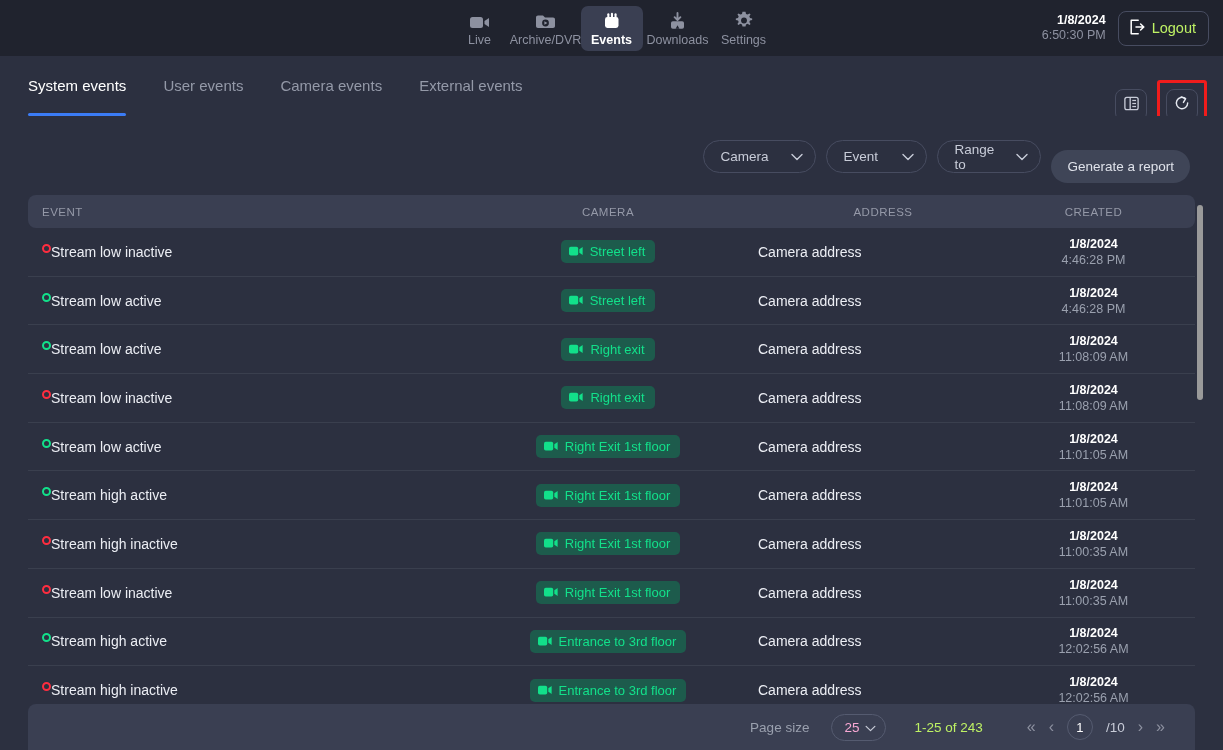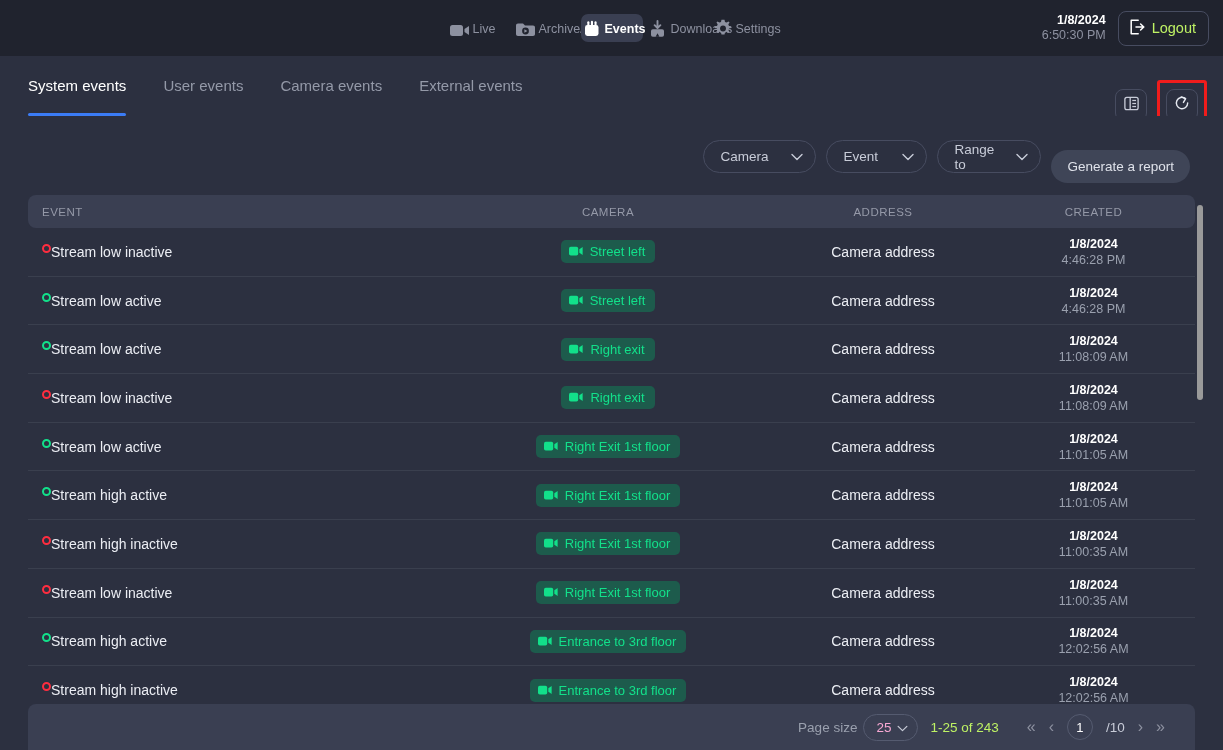--- a/index.html
+++ b/index.html
@@ -22,21 +22,21 @@
   .nav {
     display: flex;
     align-items: center;
     gap: 4px;
   }
   .nav-item {
     width: 62px;
     padding: 5px 0 4px;
     border-radius: 7px;
     display: flex;
-    flex-direction: row;
+    flex-direction: column;
     align-items: center;
     gap: 3px;
     cursor: pointer;
     color: #8d91a0;
   }
   .nav-item.active { background: #3a3f52; color: #ffffff; }
   .nav-item .ico { height: 19px; display: flex; align-items: flex-end; }
   .nav-item .lbl { font-size: 12.5px; line-height: 14px; white-space: nowrap; }
   .nav-item.active .lbl { font-weight: bold; }
 
@@ -189,21 +189,21 @@
   .badge {
     display: inline-flex; align-items: center; gap: 7px;
     background: #1d5b4c;
     color: #12e08a;
     border-radius: 5px;
     padding: 4px 10px 4px 8px;
     font-size: 13px;
     white-space: nowrap;
   }
   .c-camera-cell { width: 300px; display: flex; justify-content: center; }
-  .c-address-cell { width: 250px; text-align: center; color: #eceef4; font-size: 14px;}
+  .c-address-cell { width: 250px; color: #eceef4; font-size: 14px;}
   .c-created-cell {
     flex: 1; text-align: center; padding-right: 16px;
     line-height: 16px;
   }
   .c-created-cell .d { font-size: 12.5px; color: #ffffff; font-weight: bold; }
   .c-created-cell .t { font-size: 12.5px; color: #9aa0ae; }
 
   .vscroll {
     position: absolute;
     right: 20px; top: 10px;
@@ -213,21 +213,21 @@
   }
 
   
   .footer {
     position: absolute;
     left: 28px; right: 28px; bottom: 0;
     height: 46px;
     background: #3a3f52;
     border-radius: 8px 8px 0 0;
     display: flex; align-items: center; justify-content: flex-end;
-    gap: 6px;
+    gap: 22px;
     padding-right: 30px;
     color: #9aa0ae;
     font-size: 13.5px;
   }
   .pagesize-sel {
     display: flex; align-items: center; gap: 6px;
     border: 1px solid #555b70;
     border-radius: 14px;
     height: 27px;
     padding: 0 9px 0 12px;

